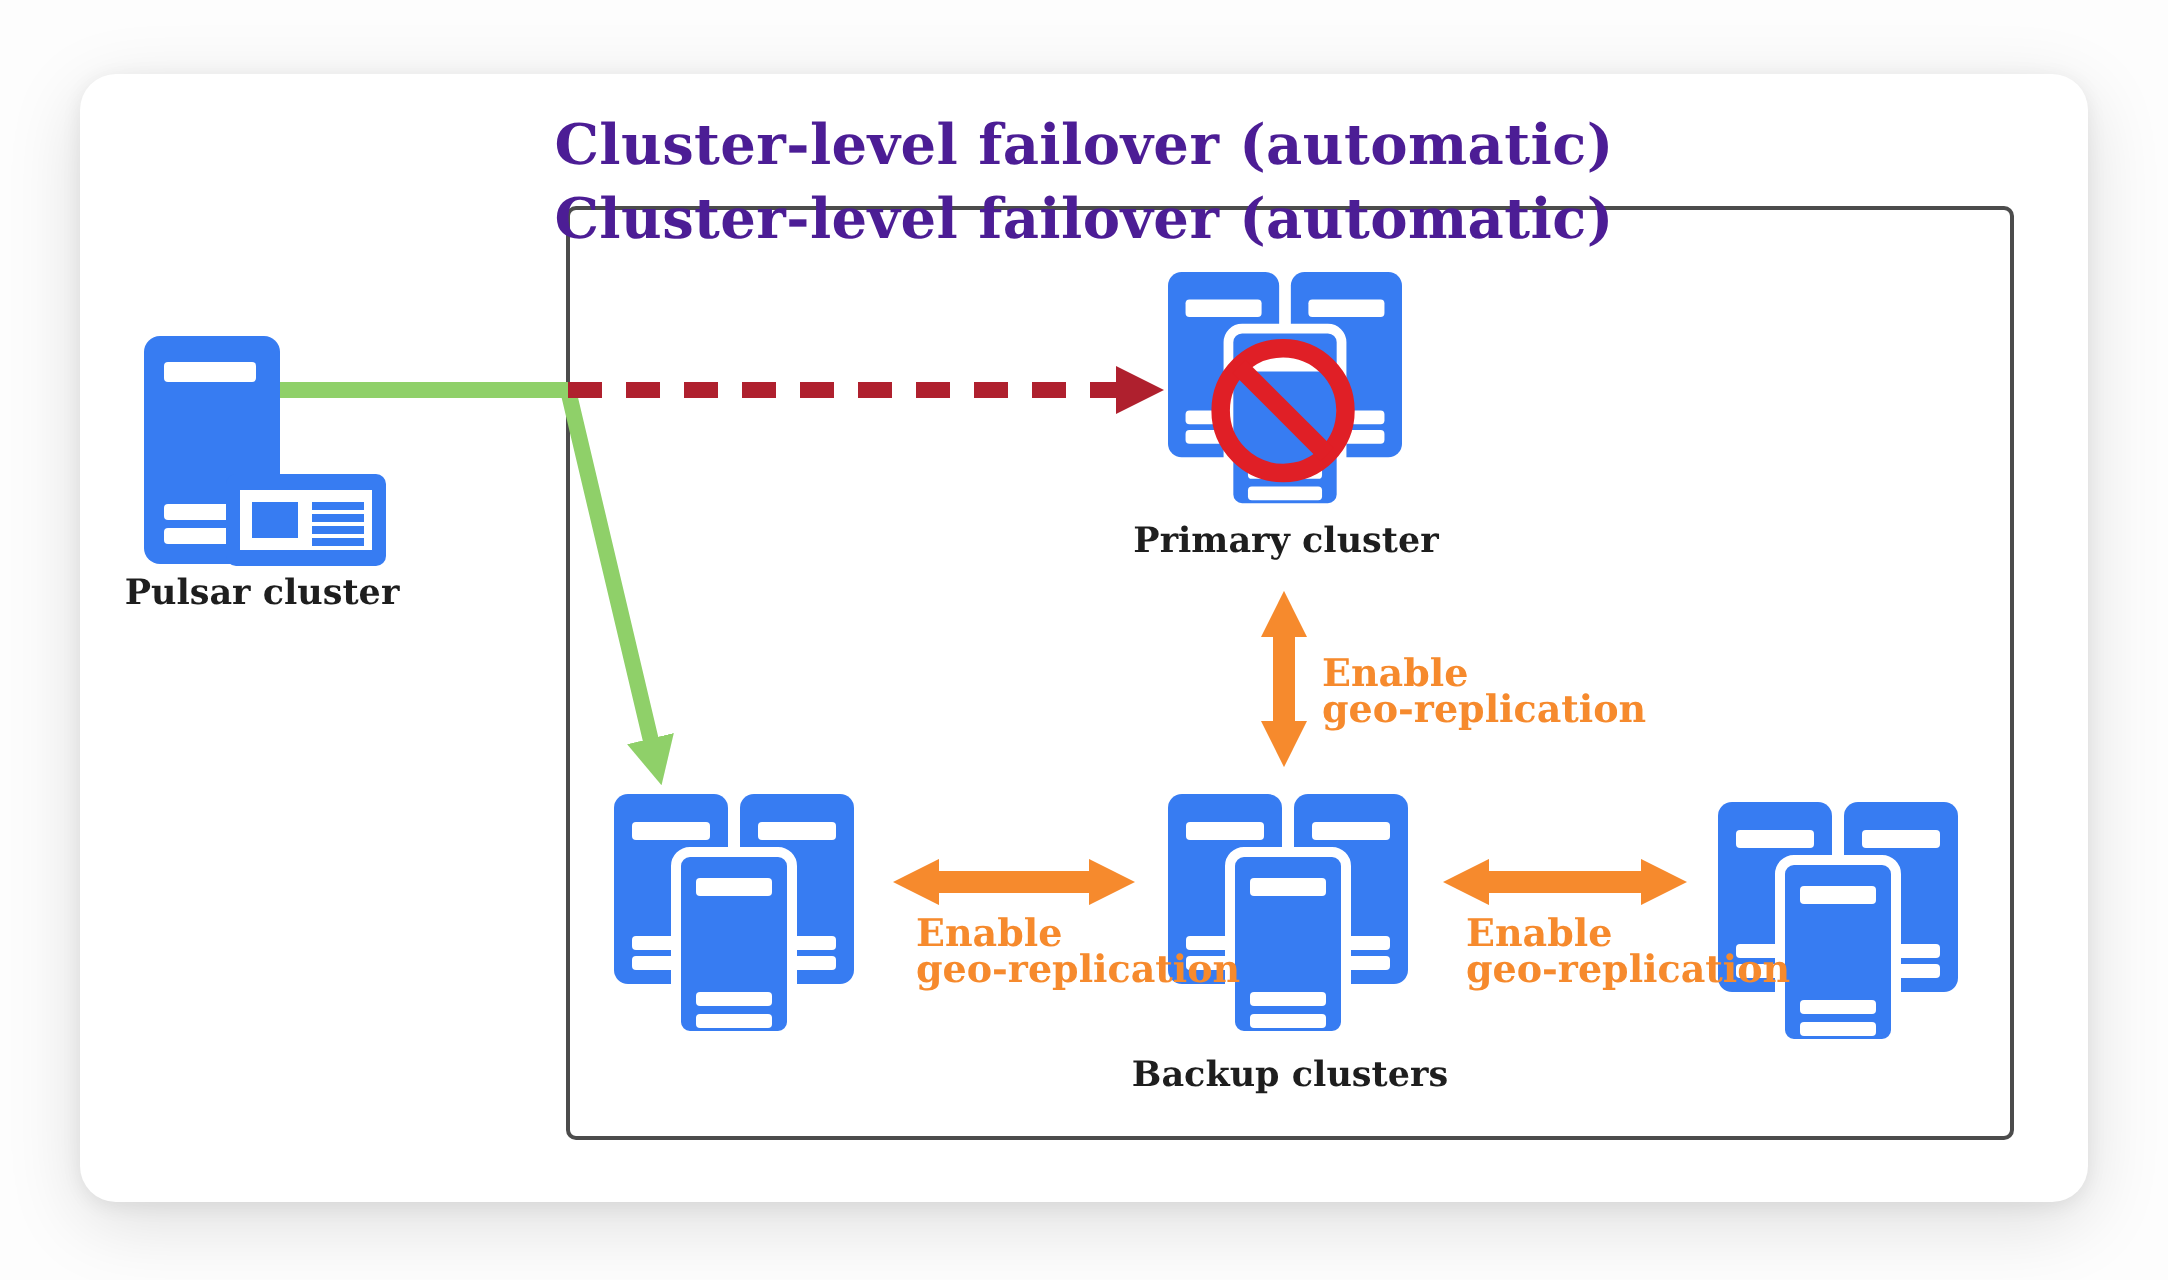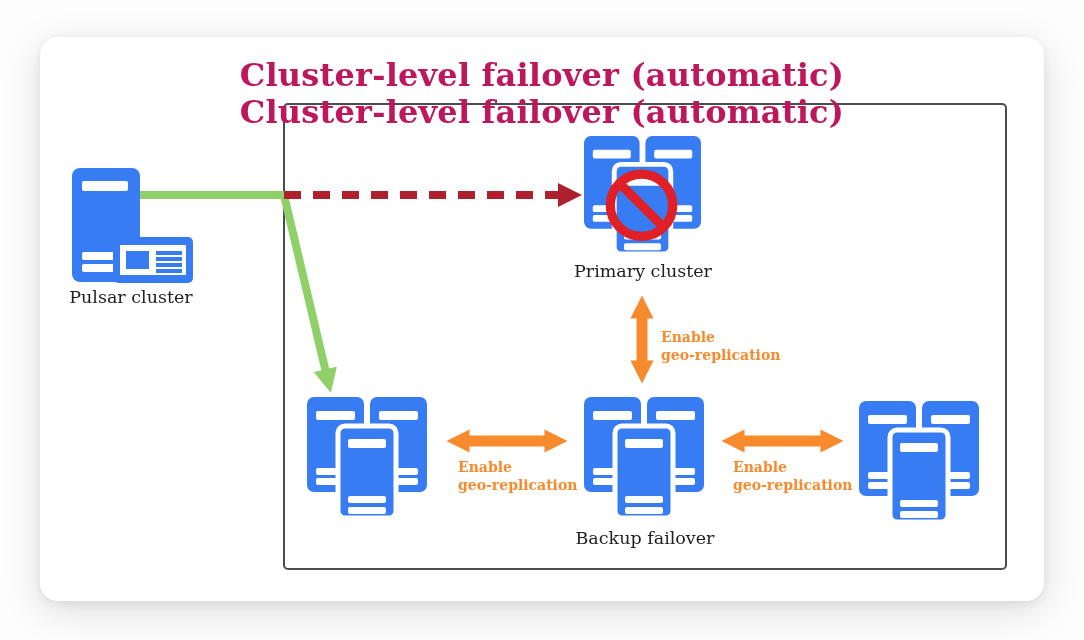--- a/index.html
+++ b/index.html
@@ -10,34 +10,34 @@
   html,body{width:1084px;height:640px;background:#fdfdfd;overflow:hidden;
     font-family:"DejaVu Serif","Liberation Serif",serif;}
   .stage{position:relative;width:1084px;height:640px;}
   .card{
     position:absolute;left:40px;top:37px;width:1004px;height:564px;
     background:var(--card-bg);border-radius:18px;
     box-shadow:0 10px 38px rgba(0,0,0,.13),0 2px 10px rgba(0,0,0,.07);
   }
   .title{
     position:absolute;left:0;top:56px;width:100%;text-align:center;
-    font-weight:700;font-size:32px;color:#be185d;letter-spacing:.2px;z-index:4;
+    font-weight:700;font-size:28px;color:#4c1d95;letter-spacing:.2px;z-index:4;
   }
   .inner-box{
     position:absolute;left:283px;top:103px;width:724px;height:467px;
     border:2px solid var(--box-border);border-radius:5px;z-index:1;background:transparent;
   }
   .overlay{position:absolute;left:0;top:0;width:1084px;height:640px;z-index:2;pointer-events:none;}
   .icon{position:absolute;z-index:3;}
   .node-label{
-    position:absolute;z-index:4;text-align:center;font-weight:400;font-size:17.5px;
+    position:absolute;z-index:4;text-align:center;font-weight:700;font-size:17.5px;
     color:var(--text-dark);
   }
   .geo-label{
-    position:absolute;z-index:4;font-weight:700;font-size:14px;line-height:18px;
+    position:absolute;z-index:4;font-weight:700;font-size:19px;line-height:18px;
     color:var(--orange);white-space:nowrap;
   }
   .b{fill:var(--blue);} .w{fill:#fff;}
   .defs-hidden{position:absolute;width:0;height:0;overflow:hidden;}
 </style>
 </head>
 <body>
 
 <svg class="defs-hidden" aria-hidden="true">
   <defs>
@@ -128,21 +128,21 @@
   </svg>
   <svg class="icon" style="left:584px;top:397px" width="120" height="124" viewBox="0 0 120 124">
     <use href="#cluster-icon"></use>
   </svg>
   <svg class="icon" style="left:859px;top:401px" width="120" height="124" viewBox="0 0 120 124">
     <use href="#cluster-icon"></use>
   </svg>
 
   <div class="node-label" style="left:36px;top:287px;width:190px">Pulsar cluster</div>
   <div class="node-label" style="left:543px;top:261px;width:200px">Primary cluster</div>
-  <div class="node-label" style="left:545px;top:528px;width:200px">Backup failover</div>
+  <div class="node-label" style="left:545px;top:528px;width:200px">Backup clusters</div>
 
   <div class="geo-label" style="left:458px;top:458px">
     <div>Enable</div>
     <div>geo-replication</div>
   </div>
   <div class="geo-label" style="left:661px;top:328px">
     <div>Enable</div>
     <div>geo-replication</div>
   </div>
   <div class="geo-label" style="left:733px;top:458px">

